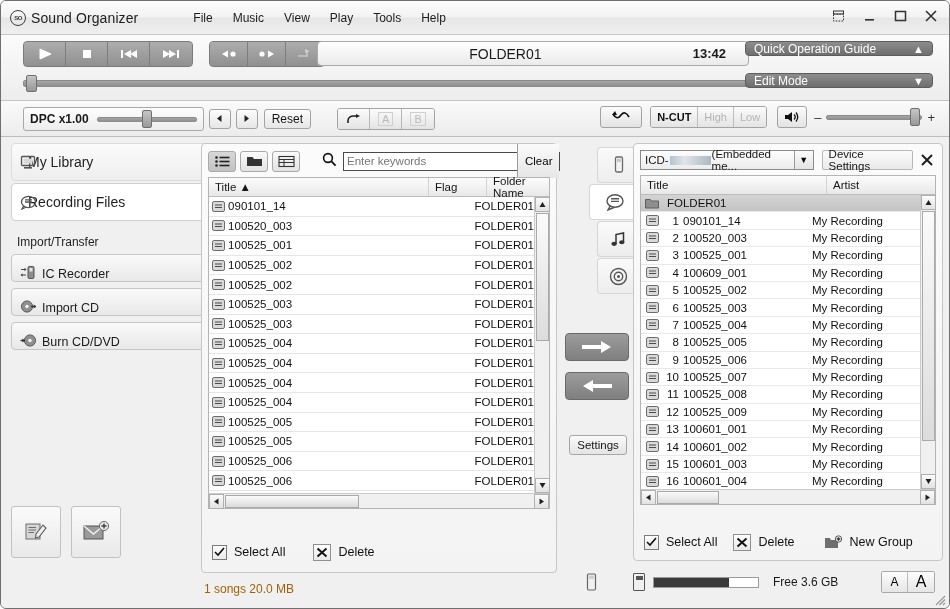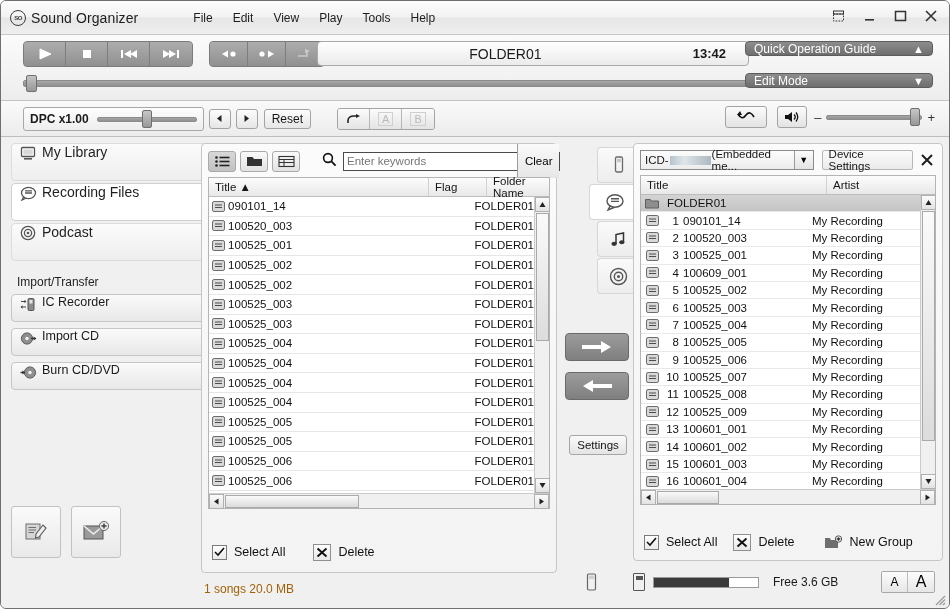--- a/index.html
+++ b/index.html
@@ -154,31 +154,31 @@
      background: linear-gradient(#a5a5a5,#919191); border: 1px solid #8c8c8c; border-radius: 2px; }
   .vol-thumb { position: absolute; right: 2px; top: 0; width: 10px; height: 18px;
      background: linear-gradient(#c6c6c6,#989898); border: 1px solid #6f6f6f; border-radius: 2px; }
 
   
   .workarea { position: absolute; top: 136px; left: 0; right: 0; bottom: 0; background: #f0f0f0; }
 
   
   .sidebar { position: absolute; left: 10px; top: 6px; width: 200px; bottom: 8px; }
   .side-item {
-    position: relative; height: 38px; display: flex; 
-    padding-left: 30px; font-size: 14px; color: #1f1f1f;
+    position: relative; height: 38px; display: flex; align-items: center;
+    padding-left: 16px; font-size: 14px; color: #1f1f1f;
     background: linear-gradient(#fbfbfb, #eeeeee);
     border: 1px solid #dcdcdc; border-radius: 4px; margin-bottom: 2px;
   }
   .side-item.active { background: #ffffff; border-color: #d0d0d0; }
   .side-item .ico { position: absolute; left: 7px; width: 18px; height: 18px;
       display:flex; align-items:center; justify-content:center; }
   .side-caption { font-size: 12px; color: #1f1f1f; margin: 14px 0 5px 6px; }
   .side-btn {
-    position: relative; height: 28px; display: flex; align-items: flex-start;
+    position: relative; height: 28px; display: flex; align-items: flex-end;
     padding-left: 30px; font-size: 12.5px; color: #1a1a1a;
     background: linear-gradient(#fafafa, #e8e8e8);
     border: 1px solid #c6c6c6; border-radius: 4px; margin-bottom: 6px;
   }
   .side-btn .ico { position: absolute; left: 7px; width: 18px; height: 18px;
       display:flex; align-items:center; justify-content:center; }
   .corner-btns { position: absolute; left: 0; bottom: 42px; display: flex; gap: 10px; }
   .sq-btn { width: 50px; height: 52px; background: linear-gradient(#fafafa,#e9e9e9);
      border: 1px solid #c2c2c2; border-radius: 3px; display:flex; align-items:center; justify-content:center; }
 
@@ -309,21 +309,21 @@
 
 <div id="app">
 
   <div class="titlebar">
     <div class="app-logo">
         <span>SO</span>
       </div>
     <div class="app-title">Sound Organizer</div>
     <div class="menubar">
       <div class="menu-item">File</div>
-      <div class="menu-item">Edit</div>
+      <div class="menu-item">Music</div>
       <div class="menu-item">View</div>
       <div class="menu-item">Play</div>
       <div class="menu-item">Tools</div>
       <div class="menu-item">Help</div>
     </div>
     <div class="wctrls">
       <div class="wbtn">
         <svg width="13" height="13" viewBox="0 0 13 13">
             <rect x="1.5" y="1" width="10" height="3" fill="none" stroke="#333"></rect>
             <rect x="1.5" y="4" width="10" height="7" fill="none" stroke="#333" stroke-dasharray="1.6 1.3"></rect>
@@ -453,20 +453,25 @@
           <span>B</span>
         </div>
     </div>
 
     <div class="right-audio">
       <div class="rep-btn">
         <svg width="24" height="14" viewBox="0 0 24 14">
             <path d="M4 4 Q8 11 12 5 Q16 0 20 7" stroke="#111" stroke-width="1.7" fill="none"></path>
             <path d="M6 1 L3 5 L8 5 Z" fill="#111"></path>
           </svg>
+      </div>
+      <div class="ncut-group">
+        <div class="ncut-cell on">N-CUT</div>
+        <div class="ncut-cell off">High</div>
+        <div class="ncut-cell off">Low</div>
       </div>
       <div class="spk-btn">
         <svg width="18" height="14" viewBox="0 0 18 14">
             <path d="M2 5 L5 5 L9 2 L9 12 L5 9 L2 9 Z" fill="#111"></path>
             <path d="M11 4.5 Q13.5 7 11 9.5" stroke="#111" stroke-width="1.3" fill="none"></path>
             <path d="M13 2.5 Q16.5 7 13 11.5" stroke="#111" stroke-width="1.3" fill="none"></path>
           </svg>
       </div>
       <div class="vol-wrap">
         <span class="vol-sign">–</span>
@@ -495,30 +500,20 @@
       <div class="side-item active">
         <span class="ico">
           <svg width="17" height="15" viewBox="0 0 17 15">
               <ellipse cx="8.5" cy="7" rx="7" ry="5.6" fill="none" stroke="#555" stroke-width="1.3"></ellipse>
               <path d="M5 7 L12 7" stroke="#555" stroke-width="1.3"></path>
               <path d="M5 4.8 L12 4.8" stroke="#555" stroke-width="1.3"></path>
               <path d="M4 10.5 L2 14 L6.5 12" fill="none" stroke="#555" stroke-width="1.3"></path>
             </svg>
         </span>
         <span>Recording Files</span>
-      </div>
-      <div class="side-item">
-        <span class="ico">
-          <svg width="16" height="16" viewBox="0 0 16 16">
-              <circle cx="8" cy="8" r="6.7" fill="none" stroke="#555" stroke-width="1.3"></circle>
-              <circle cx="8" cy="8" r="3.6" fill="none" stroke="#555" stroke-width="1.3"></circle>
-              <circle cx="8" cy="8" r="1.3" fill="#555"></circle>
-            </svg>
-        </span>
-        <span>Podcast</span>
       </div>
 
       <div class="side-caption">Import/Transfer</div>
 
       <div class="side-btn">
         <span class="ico">
           <svg width="16" height="15" viewBox="0 0 16 15">
               <rect x="8" y="1.5" width="6" height="12" rx="1.2" fill="#8c8c8c" stroke="#555"></rect>
               <rect x="9.5" y="3" width="3" height="3.5" fill="#e5e5e5"></rect>
               <path d="M1 4.5 L6 4.5 M1 10 L6 10" stroke="#444" stroke-width="1.2"></path>

